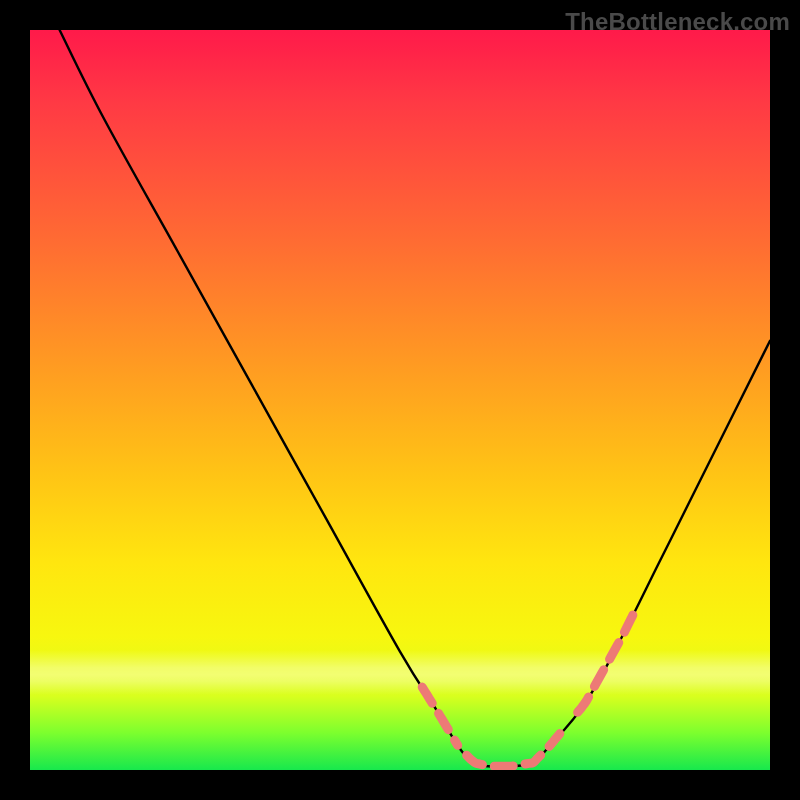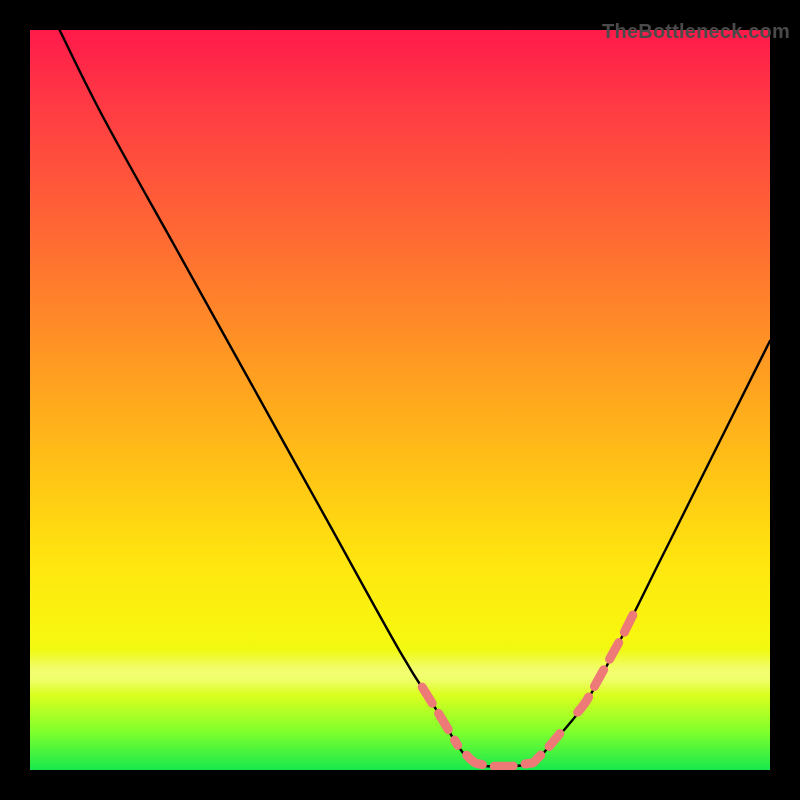--- a/index.html
+++ b/index.html
@@ -12,24 +12,24 @@
     font-family: Arial, Helvetica, sans-serif;
   }
   .frame {
     position: relative;
     width: 800px;
     height: 800px;
     background: #000;
   }
   .watermark {
     position: absolute;
-    top: 20px;
+    top: 8px;
     right: 10px;
     color: #4a4a4a;
-    font-size: 20px;
+    font-size: 24px;
     font-weight: 600;
     z-index: 50;
     user-select: none;
     letter-spacing: 0.2px;
   }
   .plot-area {
     position: absolute;
     left: 30px;
     top: 30px;
     width: 740px;

